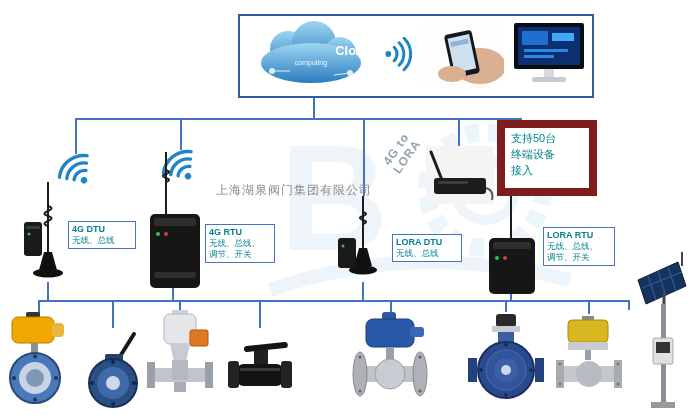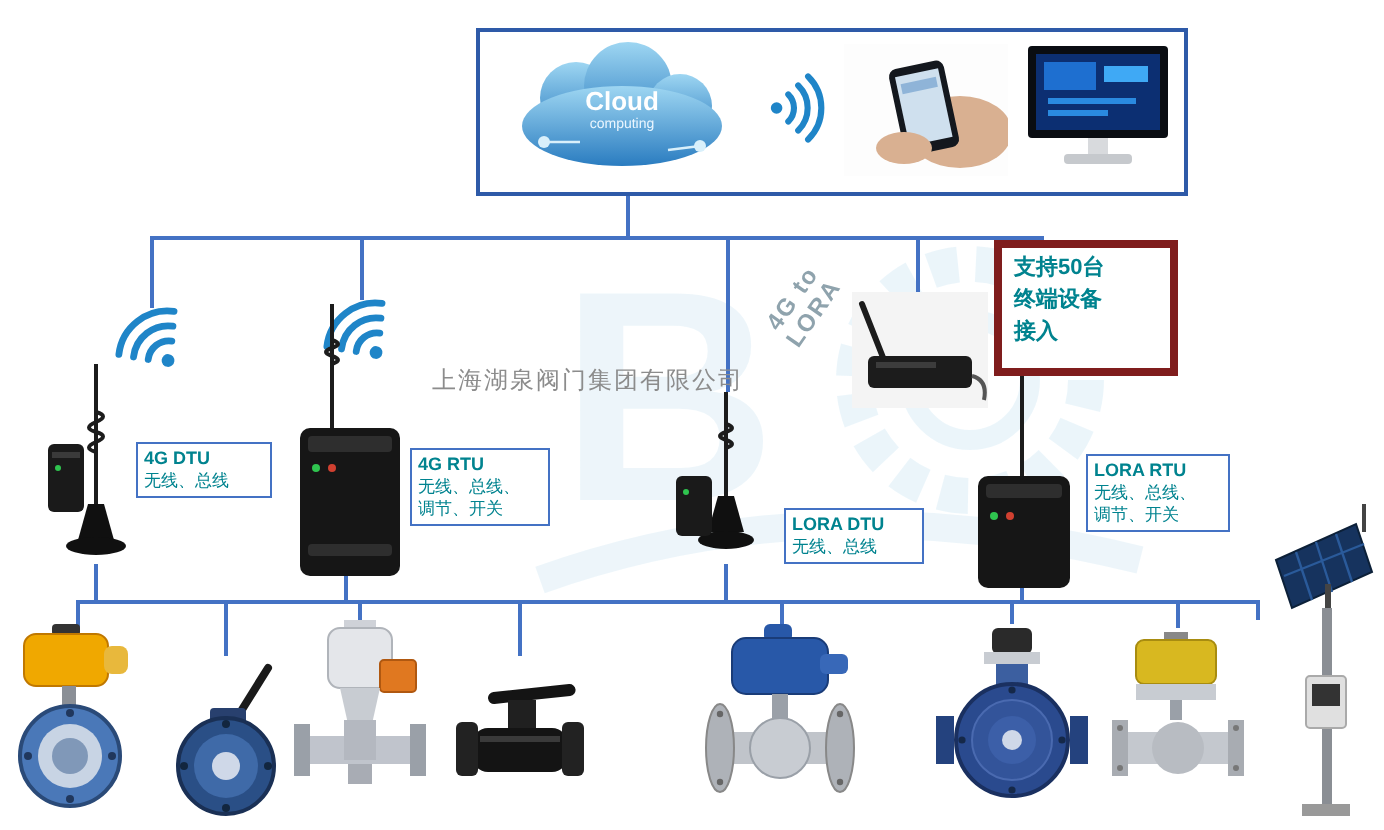--- a/index.html
+++ b/index.html
@@ -22,21 +22,21 @@
   
   .label-box{
     position:absolute;background:#fff;border:1.6px solid #4472c4;color:#00838f;
     padding:2px 3px;line-height:1.25;z-index:3;
   }
   .lb-title{font-size:9px;font-weight:bold;display:block;}
   .lb-desc{font-size:8.5px;display:block;}
 
   #note-box{
     position:absolute;left:497px;top:120px;width:72px;height:54px;background:#fff;
-    border:4px solid #7f1d1d;color:#00838f;font-size:11px;font-weight:bold;
+    border:8px solid #7f1d1d;color:#00838f;font-size:11px;font-weight:normal;
     line-height:1.45;padding:3px 6px;z-index:3;
   }
 
   #company-watermark{
     left:216px;top:182px;color:#8c8c8c;font-size:12px;letter-spacing:1px;
     white-space:nowrap;z-index:3;
   }
 
   #gateway-label{
     left:376px;top:140px;width:52px;color:#8fa3ad;font-size:12px;font-weight:bold;
@@ -71,21 +71,21 @@
           </linearGradient>
         </defs>
         <circle cx="38" cy="30" r="18" fill="url(#cg)"></circle>
         <circle cx="64" cy="24" r="22" fill="url(#cg)"></circle>
         <circle cx="90" cy="34" r="16" fill="url(#cg)"></circle>
         <ellipse cx="61" cy="44" rx="50" ry="20" fill="url(#cg)"></ellipse>
         <circle cx="22" cy="52" r="3" fill="#d9f0fb"></circle>
           <circle cx="100" cy="54" r="3" fill="#d9f0fb"></circle>
         <path d="M20,52 L40,52 M84,56 L100,54" stroke="#d9f0fb" stroke-width="1.2" fill="none"></path>
       </svg>
-      <div class="abs" style="left:0;top:24px;width:122px;text-align:center;color:#fff;font-weight:bold;font-size:13px;">Cloud</div>
+      <div class="abs" style="left:0;top:24px;width:122px;text-align:right;color:#fff;font-weight:bold;font-size:13px;">Cloud</div>
       <div class="abs" style="left:0;top:40px;width:122px;text-align:center;color:#eaf6ff;font-size:7px;">computing</div>
     </div>
 
     <div class="abs wifi" style="left:142px;top:20px;width:36px;height:36px;transform:rotate(90deg);">
       <svg width="36" height="36" viewBox="0 0 40 40">
         <circle cx="20" cy="33" r="3.2" fill="#1f85c8"></circle>
         <path d="M12.5,26.5 A10.5,10.5 0 0 1 27.5,26.5" stroke="#1f85c8" stroke-width="3.4" fill="none" stroke-linecap="round"></path>
         <path d="M7.5,21 A17.5,17.5 0 0 1 32.5,21" stroke="#1f85c8" stroke-width="3.4" fill="none" stroke-linecap="round"></path>
         <path d="M2.5,15.5 A24.5,24.5 0 0 1 37.5,15.5" stroke="#1f85c8" stroke-width="3.4" fill="none" stroke-linecap="round"></path>
       </svg>
@@ -230,21 +230,21 @@
     <span class="lb-title">4G DTU</span>
     <span class="lb-desc">无线、总线</span>
   </div>
 
   <div class="label-box" style="left:205px;top:224px;width:62px;">
     <span class="lb-title">4G RTU</span>
     <span class="lb-desc">无线、总线、</span>
     <span class="lb-desc">调节、开关</span>
   </div>
 
-  <div class="label-box" style="left:392px;top:234px;width:62px;margin-top:20px;">
+  <div class="label-box" style="left:392px;top:234px;width:62px;">
     <span class="lb-title">LORA DTU</span>
     <span class="lb-desc">无线、总线</span>
   </div>
 
   <div class="label-box" style="left:543px;top:227px;width:64px;">
     <span class="lb-title">LORA RTU</span>
     <span class="lb-desc">无线、总线、</span>
     <span class="lb-desc">调节、开关</span>
   </div>
 

